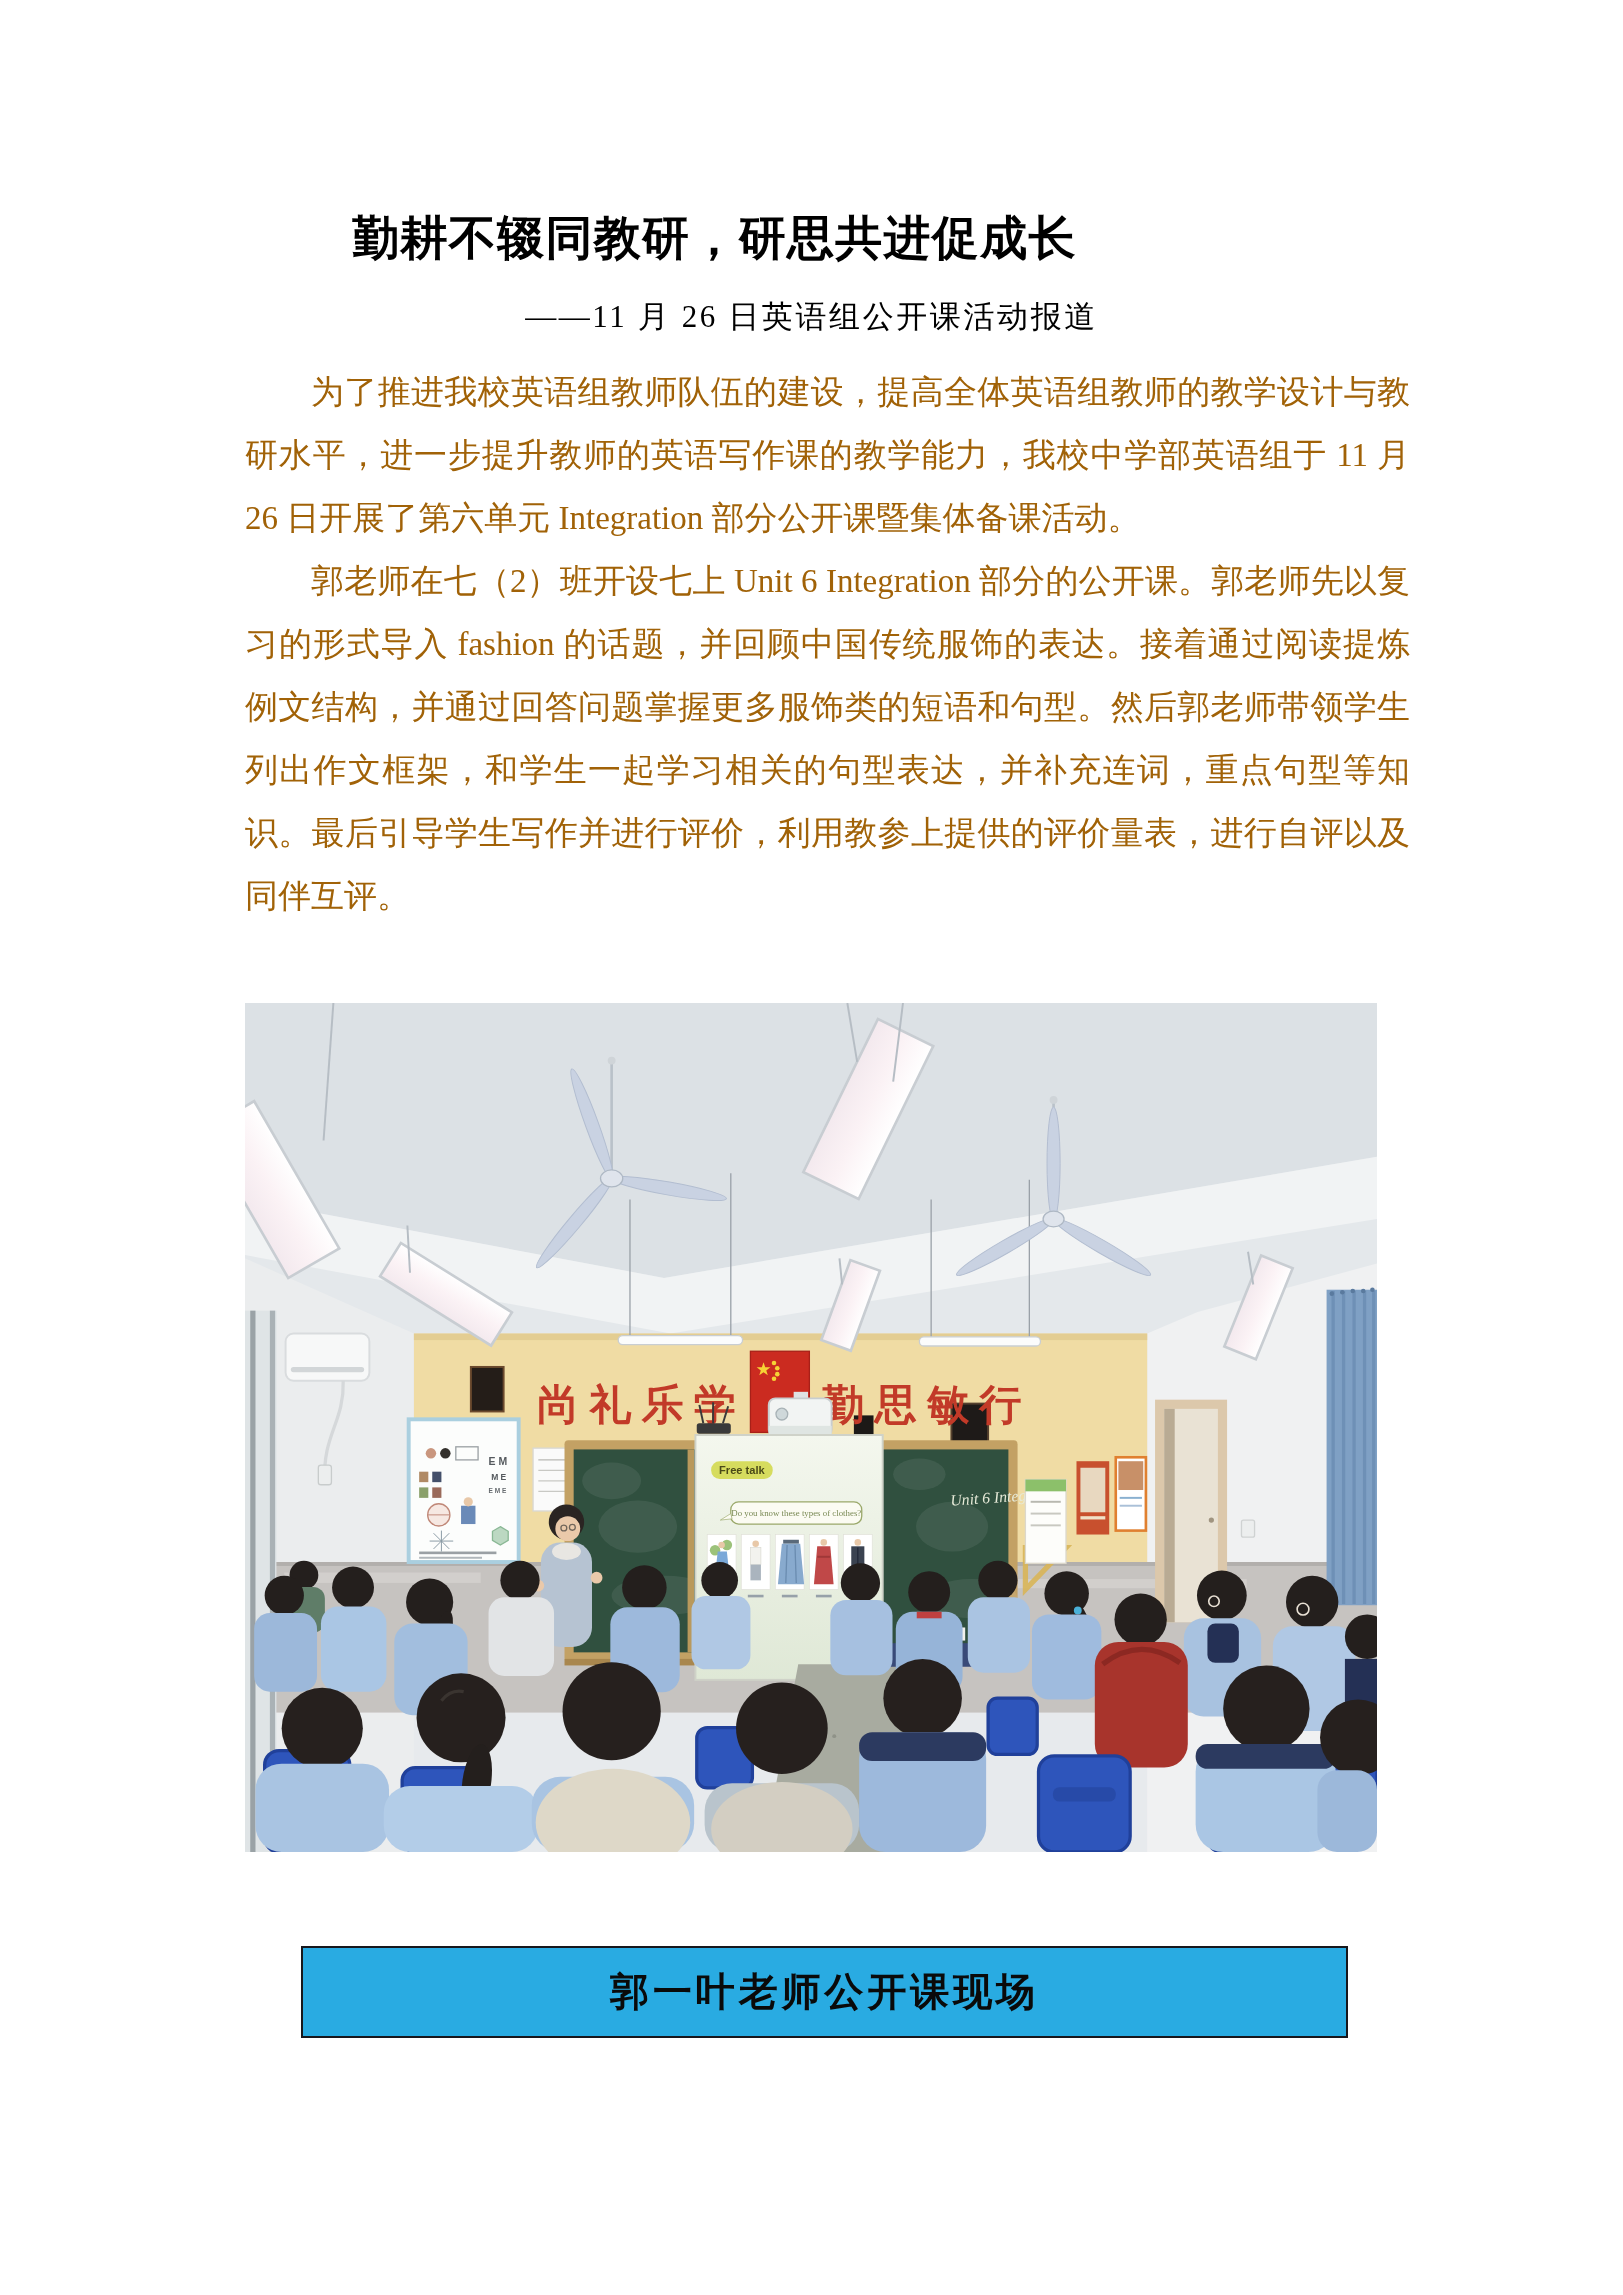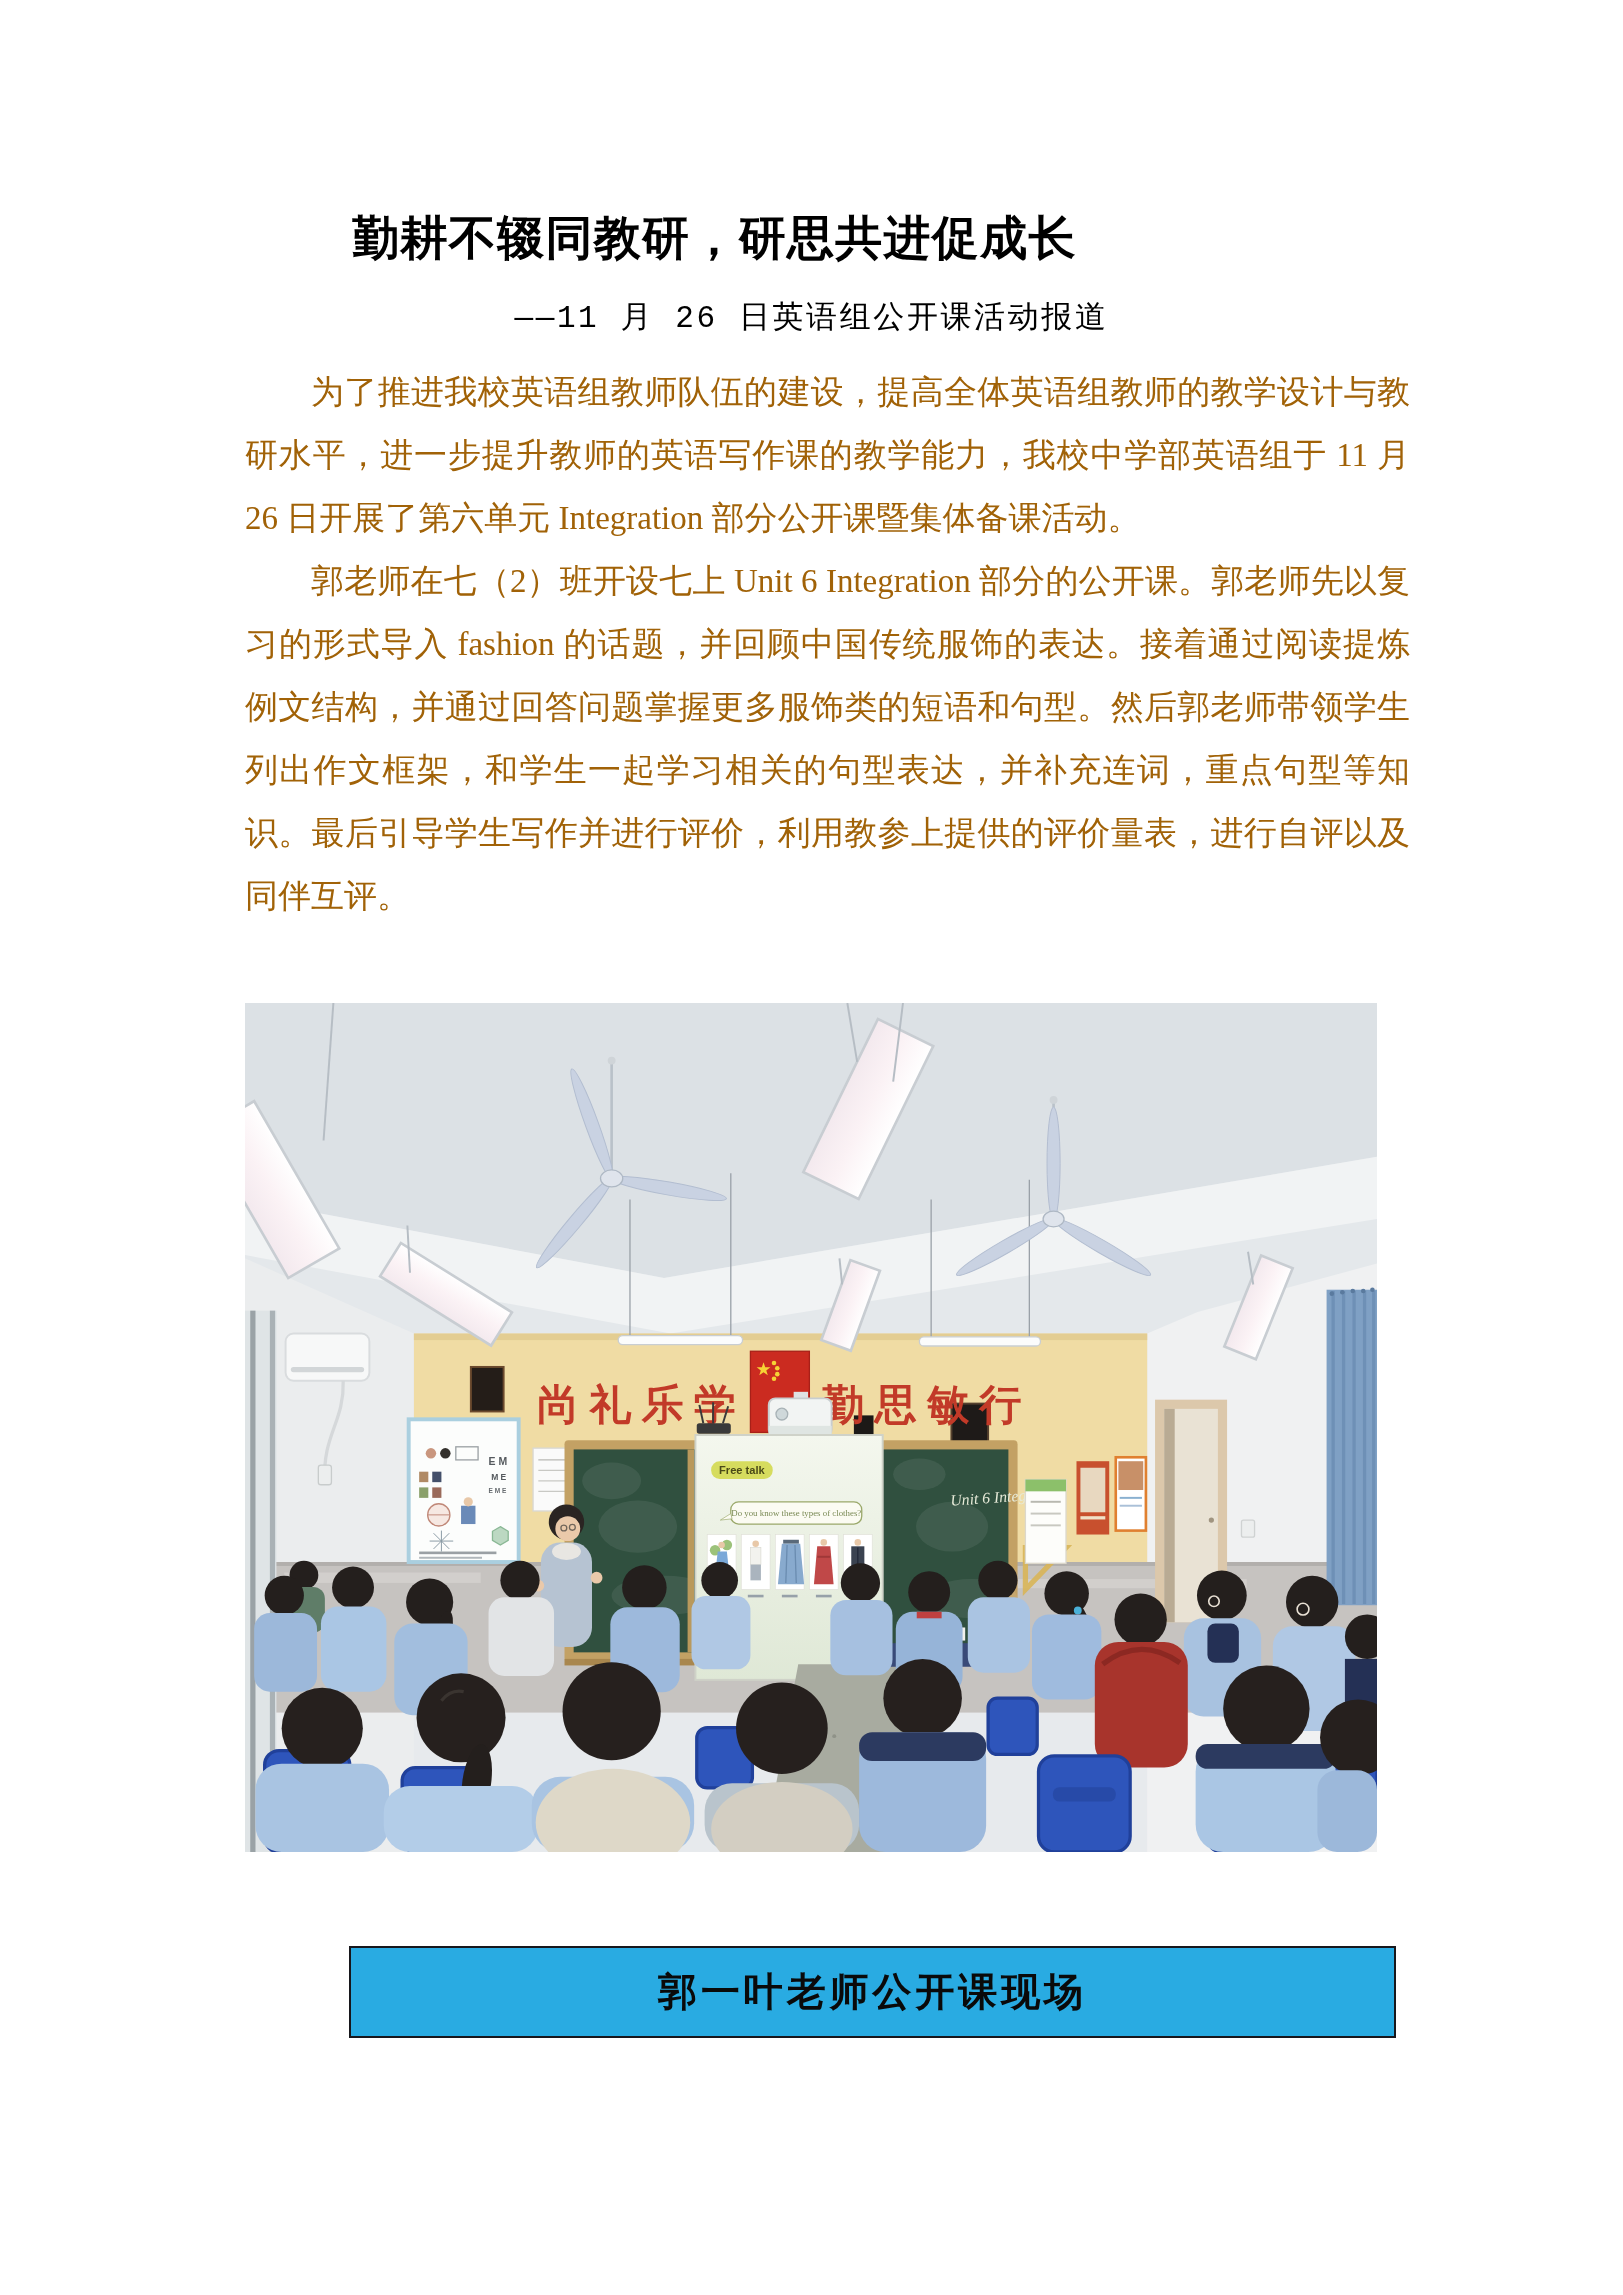--- a/index.html
+++ b/index.html
@@ -7,40 +7,40 @@
     width:1623px;height:2295px;position:relative;background:#ffffff;
     font-family:"Liberation Sans",sans-serif;overflow:hidden;
   }
   .doc-title{
     position:absolute;top:207px;left:0;width:1429px;text-align:center;
     font-size:47px;font-weight:bold;color:#000;letter-spacing:1.3px;
     font-family:"Liberation Sans",sans-serif;
   }
   .doc-subtitle{
     position:absolute;top:296px;left:0;width:1623px;text-align:center;
-    font-size:31px;color:#000;font-family:Liberation Mono, monospace;
+    font-size:31px;color:#000;font-family:Liberation Serif, serif;
     letter-spacing:2.6px;
   }
   .doc-body{
     position:absolute;left:245px;top:361px;width:1165px;
     font-family:"Liberation Serif",serif;font-size:33px;line-height:63px;
     color:#a16207;text-align:justify;
   }
   .doc-body p{margin:0;text-indent:2em;}
   .photo-wrap{
     position:absolute;left:245px;top:1003px;width:1132px;height:849px;
     overflow:hidden;background:#e7eaed;
   }
   .photo-wrap svg{display:block;width:1132px;height:849px;}
   .caption-box{
     position:absolute;left:301px;top:1946px;width:1047px;height:92px;
     background:#29ABE2;border:2.6px solid #17171c;box-sizing:border-box;
     display:flex;align-items:center;justify-content:center;
     font-size:39px;font-weight:bold;color:#0a0a0a;
-    font-family:"Liberation Serif",serif;letter-spacing:3.9px;margin-left:48px;
+    font-family:"Liberation Serif",serif;letter-spacing:3.9px;
   }
   text{user-select:none;}
 </style>
 </head>
 <body>
 
 <div class="doc-title">勤耕不辍同教研，研思共进促成长</div>
 <div class="doc-subtitle">——11 月 26 日英语组公开课活动报道</div>
 
 <div class="doc-body">

